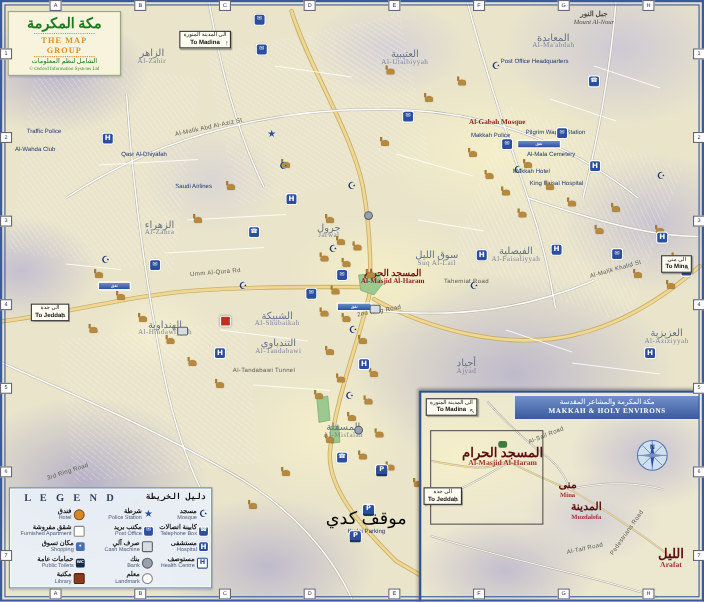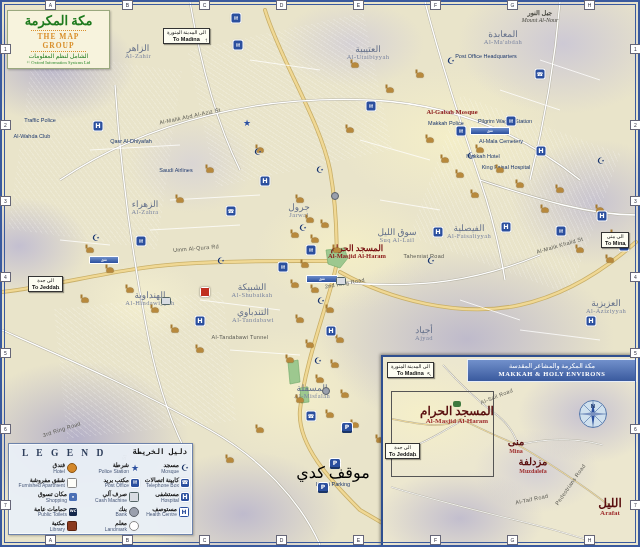--- a/index.html
+++ b/index.html
@@ -741,21 +741,21 @@
     <div id="inset-labels">
         <div class="lbl holy big" style="left: 74px; top: 58px; transform: translate(-50%, -50%);">
           <span class="ar">المسجد الحرام</span>
           <span class="en">Al-Masjid Al-Haram</span>
         </div>
         <div class="lbl holy" style="left: 133px; top: 88px; transform: translate(-50%, -50%);">
           <span class="ar">منى</span>
           <span class="en">Mina</span>
         </div>
         <div class="lbl holy" style="left: 150px; top: 108px; transform: translate(-50%, -50%);">
-          <span class="ar">مزدلفة</span>
+          <span class="ar">المدينة</span>
           <span class="en">Muzdalefa</span>
         </div>
         <div class="lbl holy big" style="left: 227px; top: 150px; transform: translate(-50%, -50%);">
           <span class="ar">الليل</span>
           <span class="en">Arafat</span>
         </div>
         <div class="lbl road" style="left: 114px; top: 40px; transform: translate(-50%, -50%) rotate(-22deg);">
           <span class="en">Al-Sail Road</span>
         </div>
         <div class="lbl road" style="left: 149px; top: 143px; transform: translate(-50%, -50%) rotate(-12deg);">

